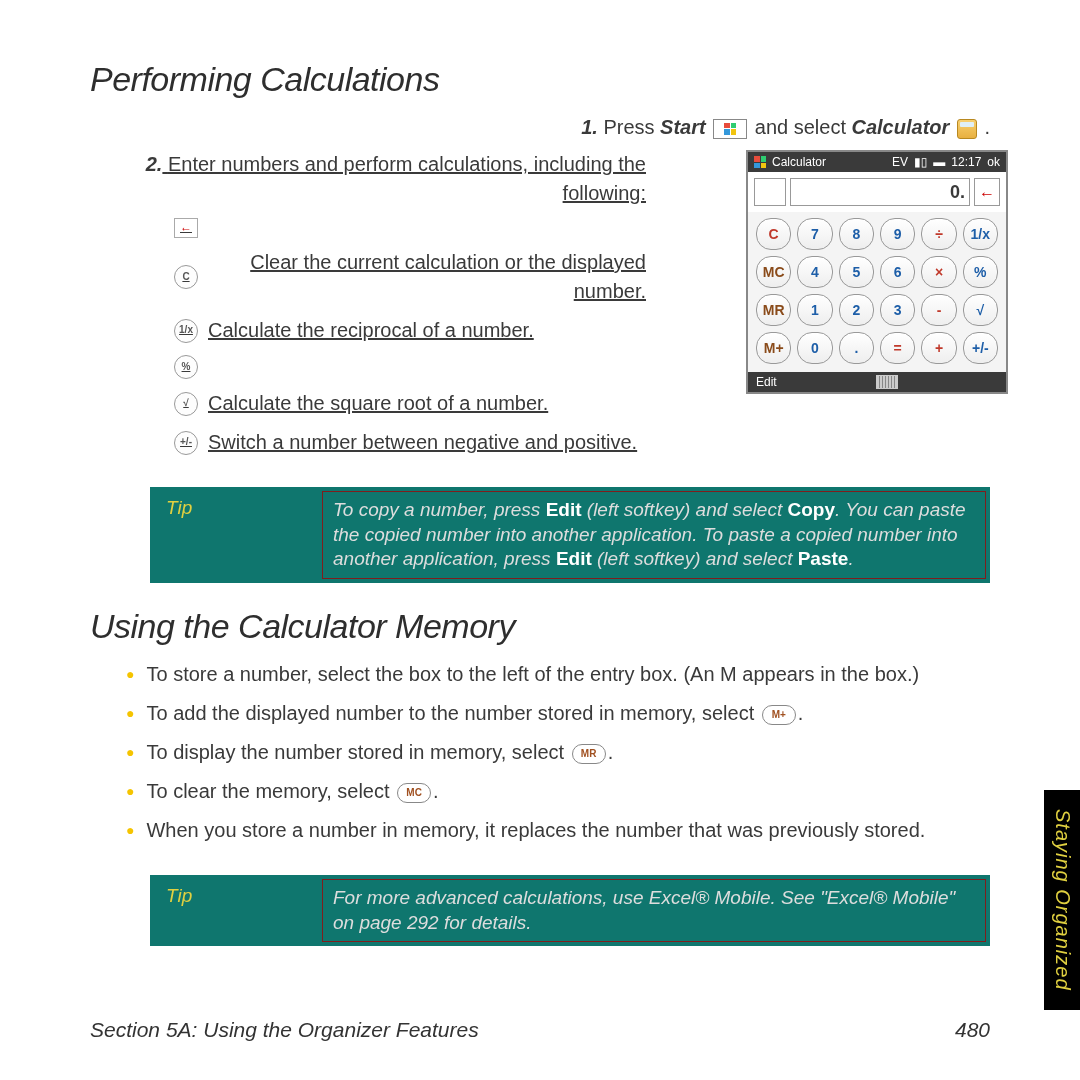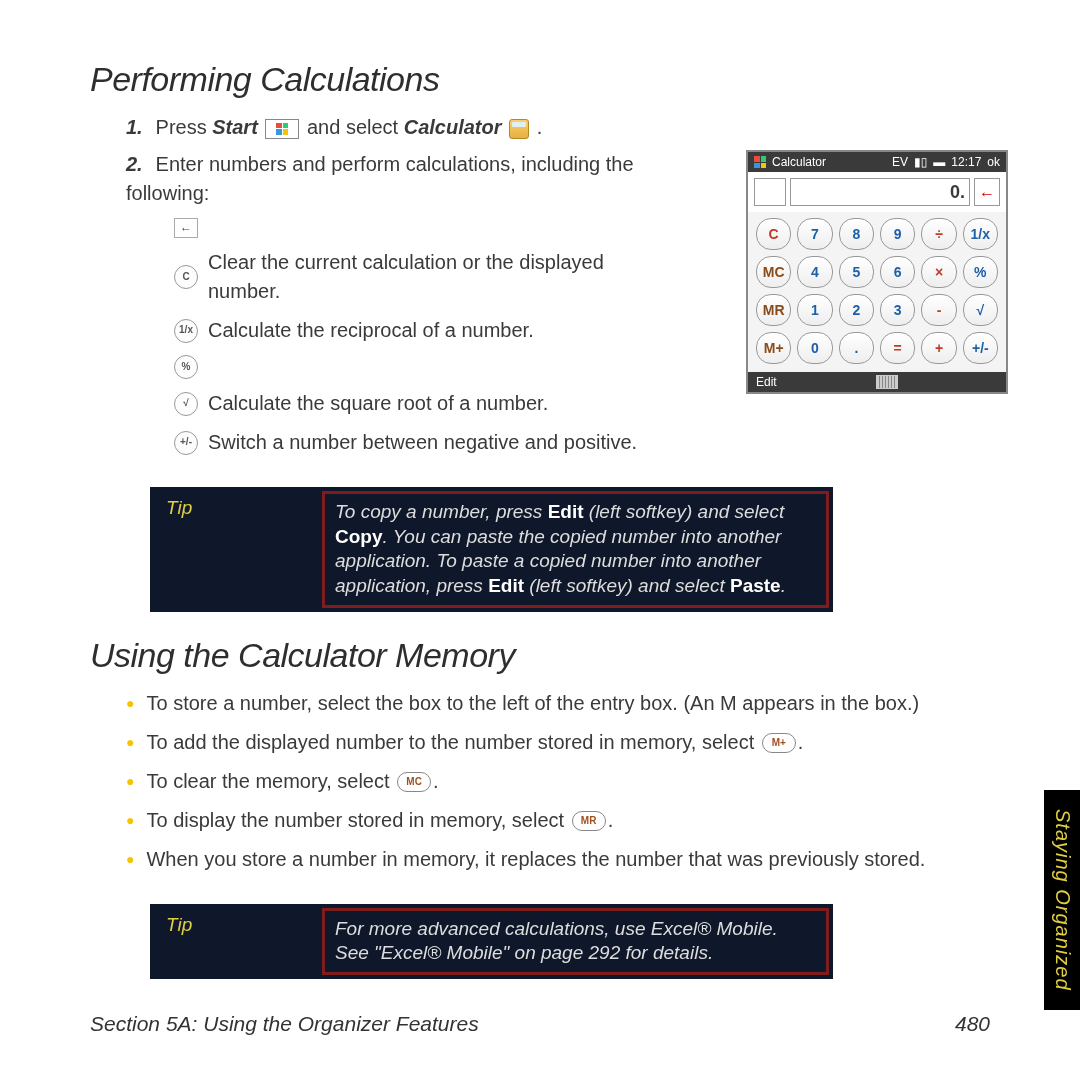--- a/index.html
+++ b/index.html
@@ -71,34 +71,34 @@
     justify-content:center;
     width:22px;height:18px;
     border:1px solid #aaa;
     font-size:12px;
     color:#c00;
     flex-shrink:0;
     background:#fff;
   }
   .tipbox{
     margin:30px 16px 24px 60px;
-    background:#0f172a;
-    display:flex;
-    width:683px;
+    background:#0f766e;
+    display:flex;
+    width:840px;
   }
   .tipbox .label{
     color:#e0d040;
     font-style:italic;
     font-size:19px;
     padding:10px 16px;
     width:140px;
     flex-shrink:0;
   }
   .tipbox .text{
-    border:3px solid #7f1d1d;
+    border:1px solid #7f1d1d;
     margin:4px 4px 4px 0;
     padding:6px 10px;
     color:#ddd;
     font-style:italic;
     font-size:19px;
     line-height:1.3;
   }
   .tipbox .text b{font-style:normal;color:#fff;}
   ul.bullets{
     margin:4px 0 0 36px;
@@ -128,21 +128,21 @@
     border-radius:10px;
     font-size:10px;
     font-weight:bold;
     color:#a05020;
     padding:0 3px;
     vertical-align:middle;
     margin:0 2px;
   }
   .footer{
     position:absolute;
-    bottom:44px;
+    bottom:38px;
     left:90px;right:90px;
     display:flex;
     justify-content:space-between;
     font-style:italic;
     font-size:21px;
     color:#333;
   }
   .side-tab{
     position:absolute;
     right:0;
@@ -259,39 +259,39 @@
   .win-inline span:nth-child(2){background:#2ecc71;}
   .win-inline span:nth-child(3){background:#3498db;}
   .win-inline span:nth-child(4){background:#f1c40f;}
 </style>
 </head>
 <body>
 
 <div class="page">
   <h2>Performing Calculations</h2>
 
-  <ol class="steps" style="list-style:none;">
+  <ol class="steps" style="list-style:none;text-align:right;">
     <li>
       <span class="num">1.</span>
       <span>Press </span>
       <b><i>Start</i></b>
       <span class="inline-key">
           <span class="win-inline">
             <span></span>
             <span></span>
             <span></span>
             <span></span>
           </span>
         </span>
       <span> and select </span>
       <b><i>Calculator</i></b>
       <span class="inline-calc-icon"></span>
       <span> .</span>
     </li>
-    <li style="max-width:520px;">
+    <li style="max-width:520px;text-decoration:underline;">
       <span class="num">2.</span>
       <span>Enter numbers and perform calculations, including the following:</span>
       <ul class="sublist">
         <li>
             <span class="back-btn">←</span>
           </li>
         <li>
             <span class="circle-btn">C</span>
             <span>Clear the current calculation or the displayed number.</span>
           </li>
@@ -324,24 +324,24 @@
   <h2>Using the Calculator Memory</h2>
 
   <ul class="bullets">
     <li>
         <span>To store a number, select the box to the left of the entry box. (An M appears in the box.)</span>
       </li>
     <li>
         <span><span>To add the displayed number to the number stored in memory, select </span><span class="mini-oval">M+</span><span>.</span></span>
       </li>
     <li>
+        <span><span>To display the number stored in memory, select </span><span class="mini-oval">MR</span><span>.</span></span>
+      </li>
+    <li>
         <span><span>To clear the memory, select </span><span class="mini-oval">MC</span><span>.</span></span>
-      </li>
-    <li>
-        <span><span>To display the number stored in memory, select </span><span class="mini-oval">MR</span><span>.</span></span>
       </li>
     <li>
         <span>When you store a number in memory, it replaces the number that was previously stored.</span>
       </li>
   </ul>
 
   <div class="tipbox">
     <div class="label">Tip</div>
     <div class="text">For more advanced calculations, use Excel® Mobile. See "Excel® Mobile" on page 292 for details.</div>
   </div>

